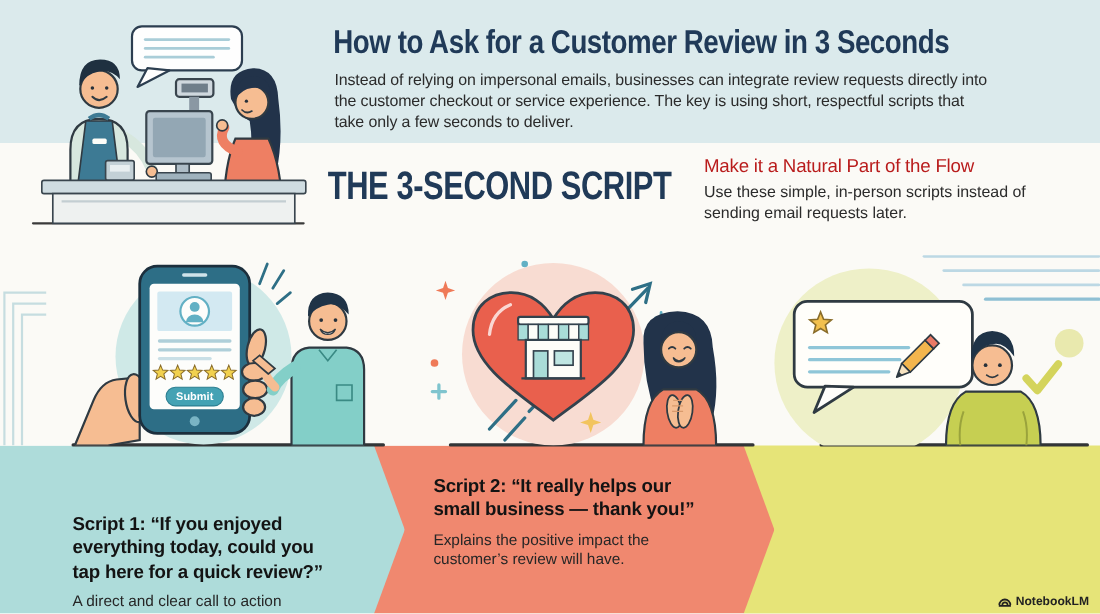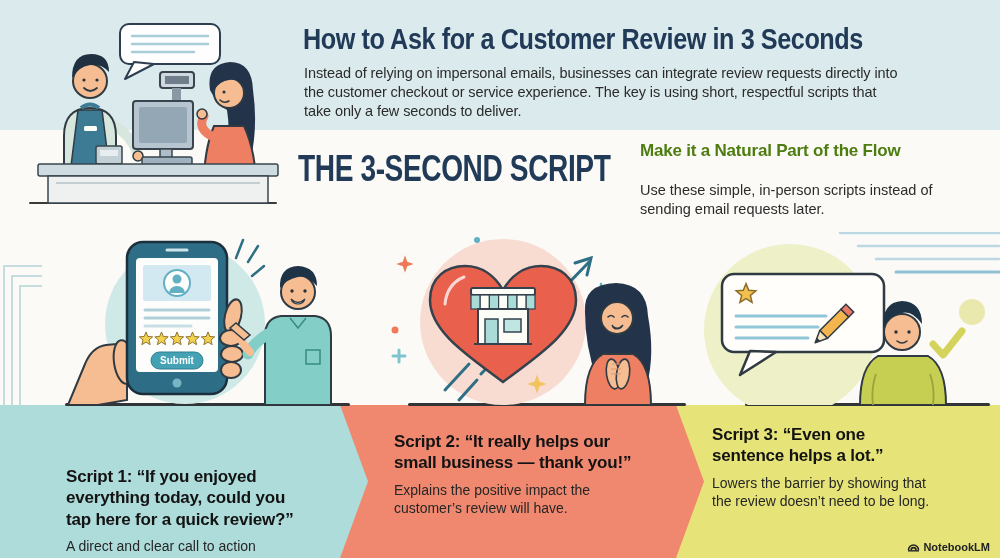--- a/index.html
+++ b/index.html
@@ -31,22 +31,22 @@
   #main-subtitle {
     left:304px; top:64px; font-size:14.5px; line-height:1.3; color:#2b2b2b;
     white-space:pre-line; letter-spacing:-.1px;
   }
   #section-heading {
     left:298px; top:148px; font-size:36px; font-weight:bold; color:#203a58;
     letter-spacing:-.5px; white-space:nowrap;
     transform:scaleX(.78); transform-origin:left top;
   }
   #side-block { left:640px; top:141px; width:340px; }
-  #side-heading { font-size:17px; font-weight:bold; color:#4d7c0f; letter-spacing:-.2px; }
-  #side-body { margin-top:20px; font-size:14.5px; line-height:1.32; color:#2b2b2b;
+  #side-heading { font-size:17px; font-weight:normal; color:#b91c1c; letter-spacing:-.2px; }
+  #side-body { margin-top:5px; font-size:14.5px; line-height:1.32; color:#2b2b2b;
     white-space:pre-line; }
   .script-block { position:absolute; z-index:6; }
   #script-1 { left:66px;  top:422px;margin-top:44px; }
   #script-2 { left:394px; top:431px; }
   #script-3 { left:712px; top:424px; }
   .script-title { font-size:17px; font-weight:bold; color:#131313;
     line-height:1.25; white-space:pre-line; letter-spacing:-.2px; }
   .script-desc { margin-top:7px; font-size:14px; color:#262626;
     line-height:1.3; white-space:pre-line; }
   #footer-brand { position:absolute; right:10px; bottom:5px; z-index:7;
@@ -308,26 +308,20 @@
 while the experience is fresh.</div>
   </div>
 
   <div class="script-block" id="script-2">
     <div class="script-title">Script 2: “It really helps our
 small business — thank you!”</div>
     <div class="script-desc">Explains the positive impact the
 customer’s review will have.</div>
   </div>
 
-  <div class="script-block" id="script-3">
-    <div class="script-title">Script 3: “Even one
-sentence helps a lot.”</div>
-    <div class="script-desc">Lowers the barrier by showing that
-the review doesn’t need to be long.</div>
-  </div>
 
   <div id="footer-brand">
     <svg width="13" height="12" viewBox="0 0 13 12">
       <path d="M1.5 9 A5 5 0 0 1 11.5 9" fill="none" stroke="#222" stroke-width="1.6"></path>
       <path d="M4.2 9 A2.4 2.4 0 0 1 9 9" fill="none" stroke="#222" stroke-width="1.6"></path>
       <line x1="1" y1="9.8" x2="12" y2="9.8" stroke="#222" stroke-width="1.4"></line>
     </svg>
     <span>NotebookLM</span>
   </div>
 

